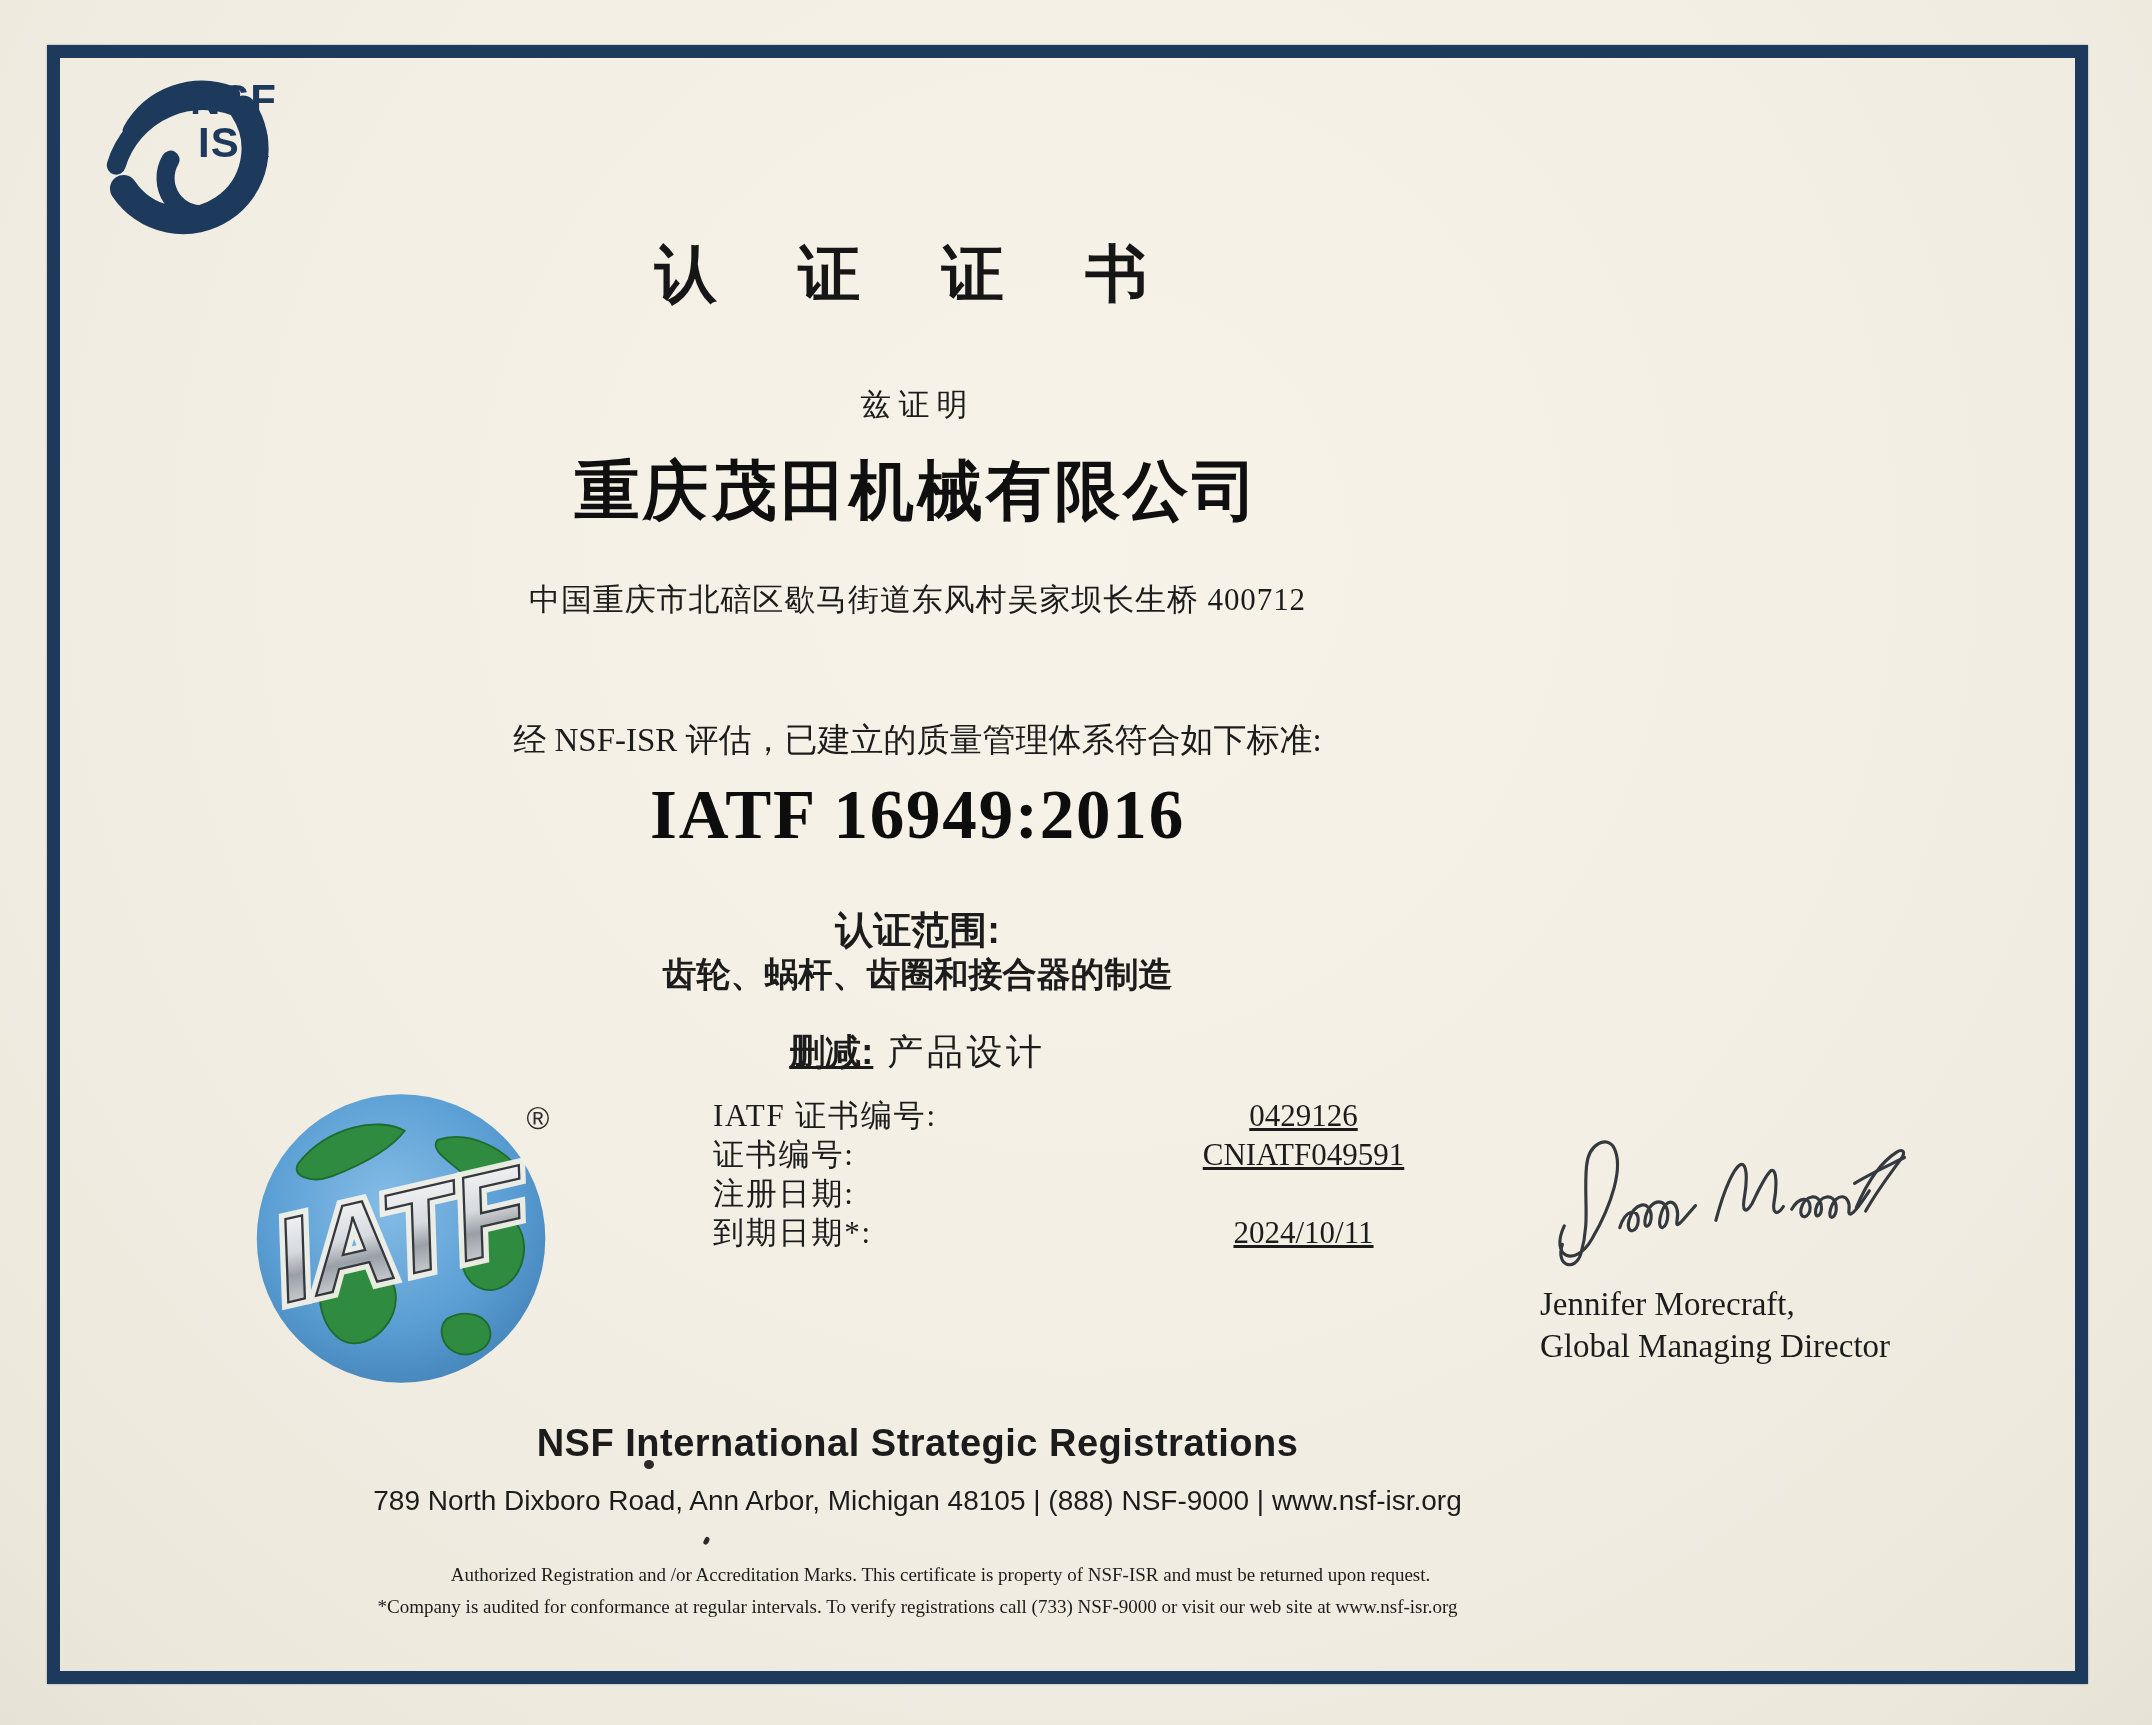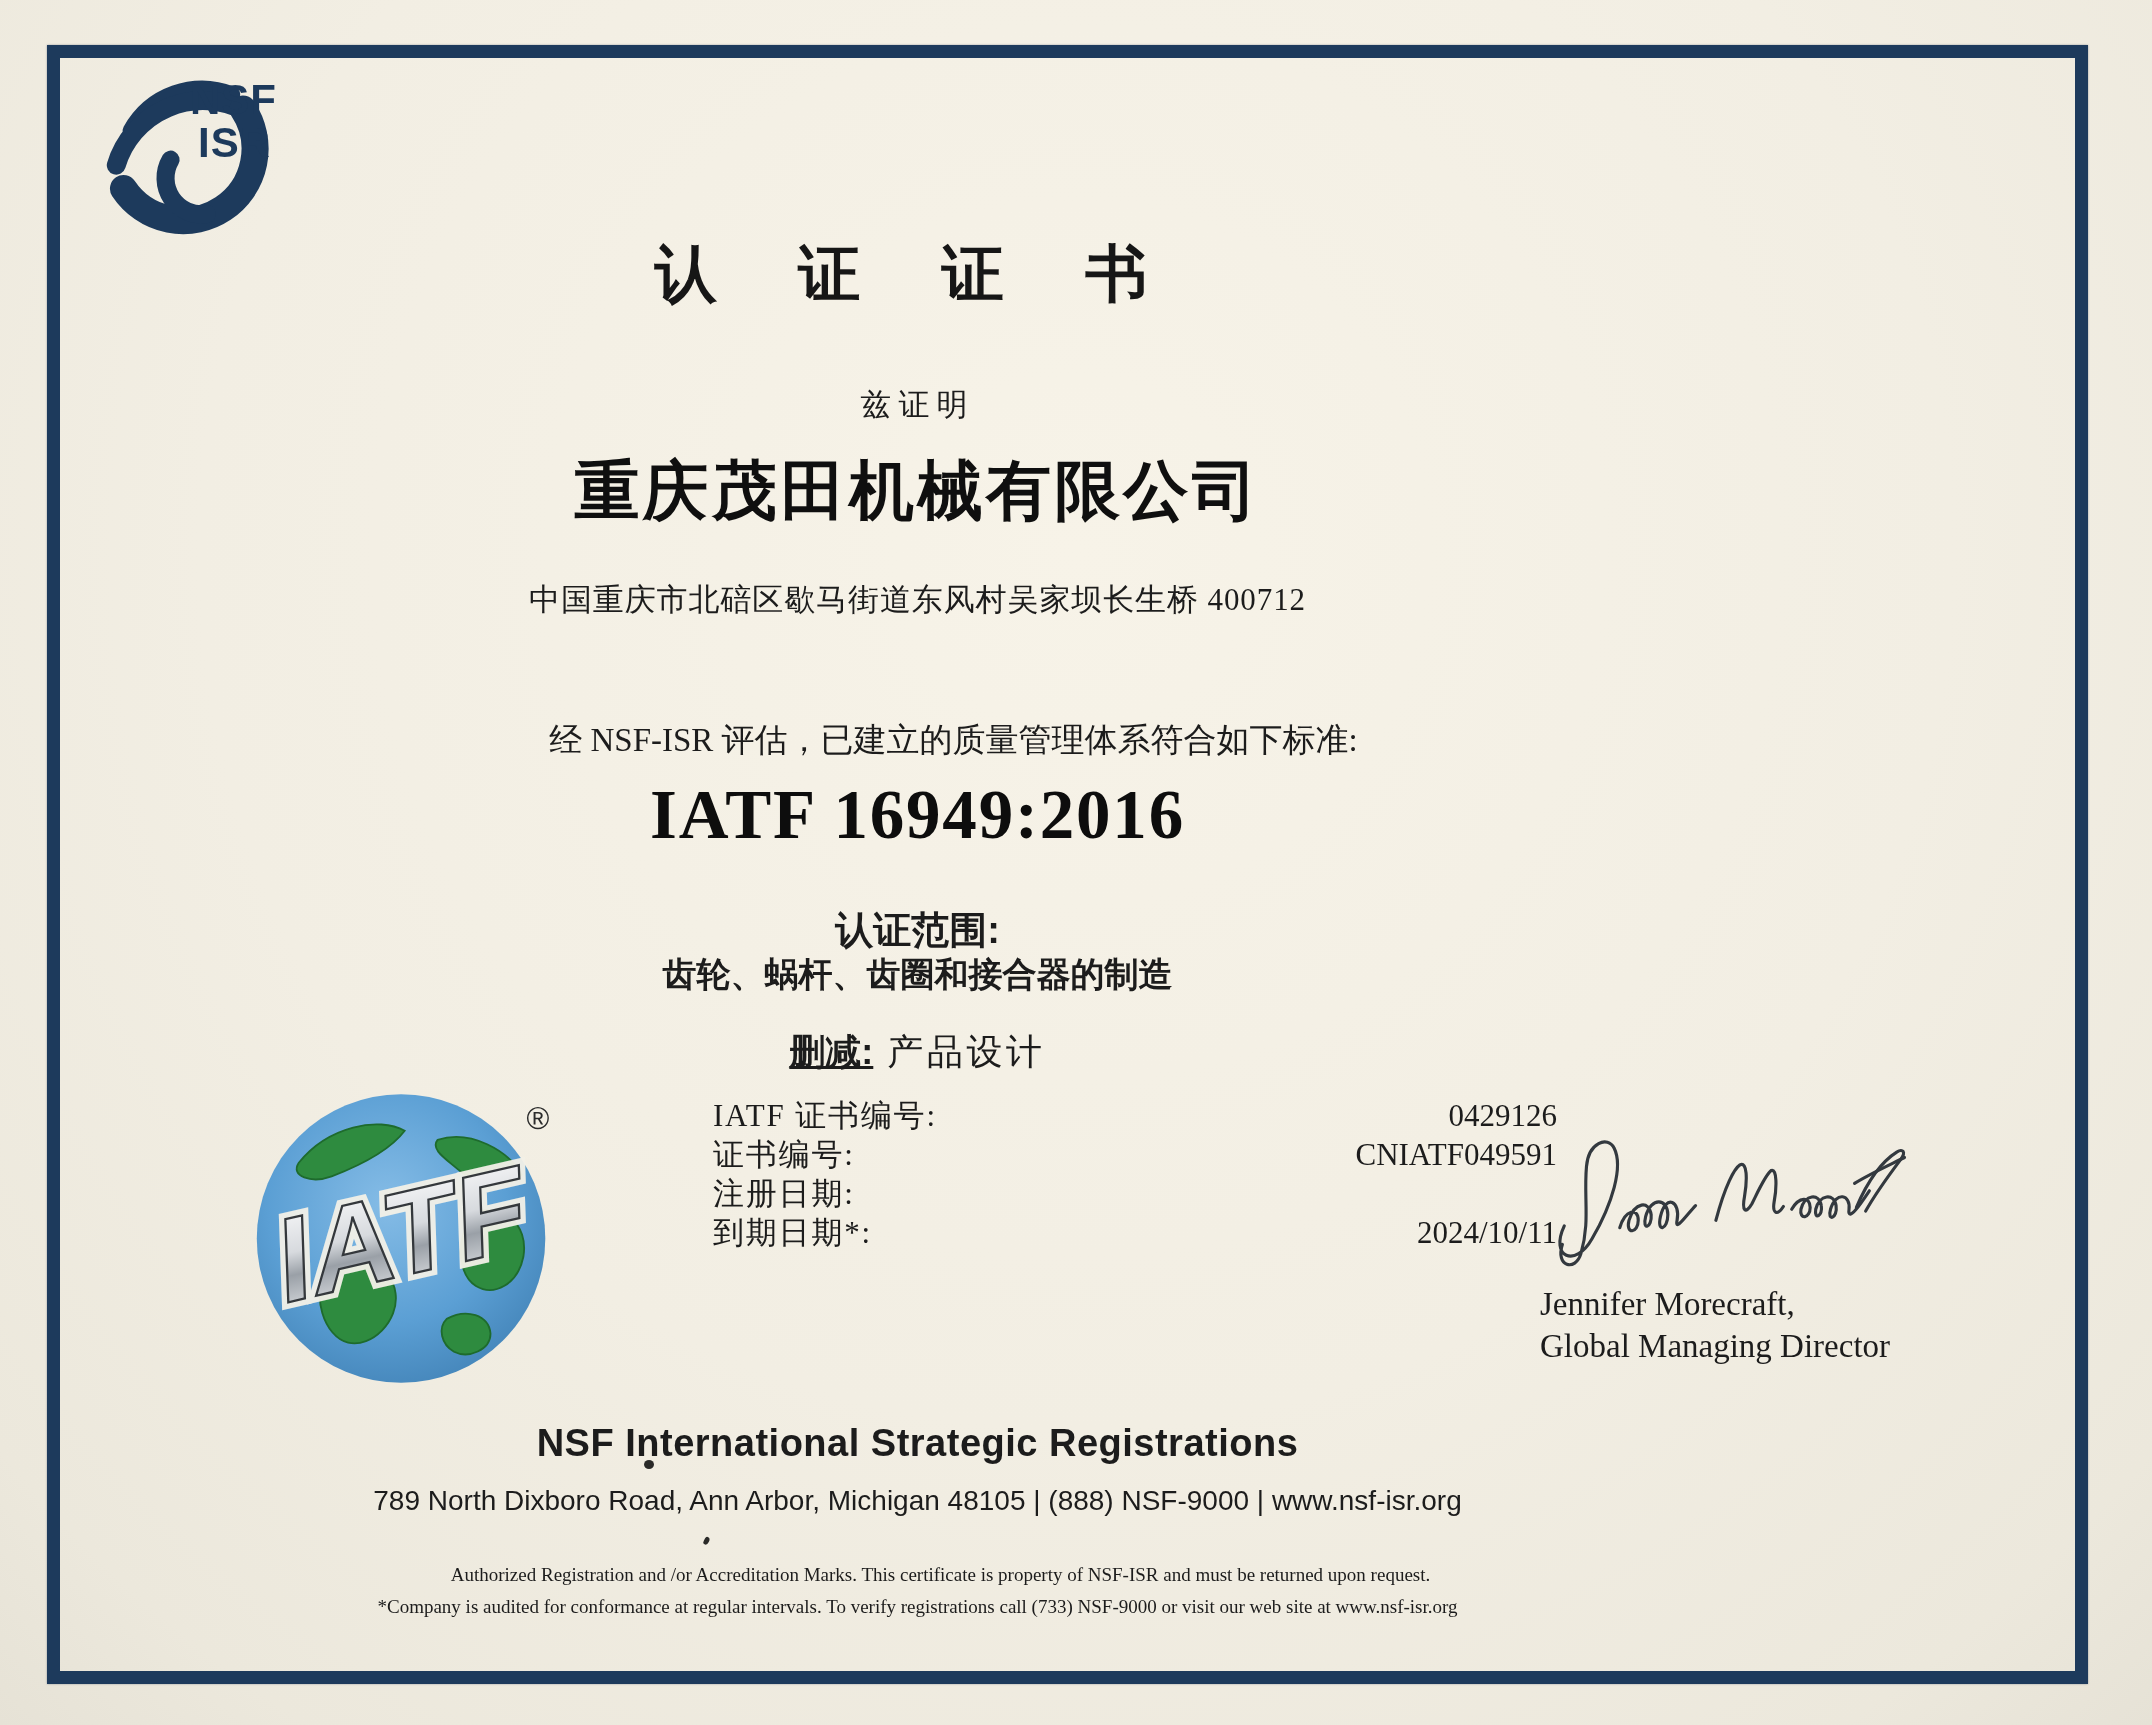--- a/index.html
+++ b/index.html
@@ -29,36 +29,36 @@
     position:absolute;left:92px;top:7.2px;color:var(--navy);
     font-family:"Liberation Sans","DejaVu Sans",sans-serif;
     font-weight:800;font-size:42px;line-height:43px;letter-spacing:0.9px;
   }
   .nsf-logo-text .l2{margin-left:8.1px;}
 
   .title{top:232px;font-size:62px;letter-spacing:33px;font-weight:600;color:#161616;}
   .attest{top:384px;font-size:31px;letter-spacing:7.2px;}
   .company{top:447px;font-size:65px;font-weight:bold;letter-spacing:3.6px;color:#0f0f0f;}
   .addr{top:579px;font-size:31px;letter-spacing:0.9px;}
-  .evaluation{top:718px;font-size:33px;padding-left:36px;}
+  .evaluation{top:718px;font-size:33px;}
   .standard{top:776px;font-size:69px;font-weight:bold;font-family:"Liberation Serif",serif;letter-spacing:1.8px;color:#0d0d0d;}
   .scope-h{top:905px;font-size:38px;font-weight:800;font-family:"Liberation Sans","DejaVu Sans",sans-serif;}
   .scope{top:952px;font-size:34px;font-weight:600;font-family:"Liberation Sans","DejaVu Sans",sans-serif;}
   .excl{top:1028px;font-size:36px;font-family:"Liberation Sans","DejaVu Sans",sans-serif;}
   .excl .lab{font-weight:800;margin-right:14px;text-decoration:underline;}
   .excl .val{font-weight:400;letter-spacing:3.6px;}
 
   
   .iatf-logo{position:absolute;left:244px;top:1076px;width:315px;height:315px;}
 
   
   .fields{position:absolute;left:713px;top:1096px;font-size:31px;}
   .frow{display:flex;height:39px;align-items:center;}
   .flabel{width:337px;text-align:left;letter-spacing:1.8px;}
-  .fvalue{width:507px;text-align:right;font-family:"Liberation Serif",serif;}
+  .fvalue{width:507px;text-align:center;font-family:"Liberation Serif",serif;text-decoration:underline;}
 
   
   .sig{position:absolute;left:1531px;top:1114px;width:416px;height:172px;}
   .sig-name{position:absolute;left:1540px;top:1283px;font-size:33px;line-height:42px;white-space:nowrap;}
 
   .issuer-name{top:1422px;font-size:38px;font-weight:bold;font-family:"Liberation Sans","DejaVu Sans",sans-serif;letter-spacing:0.5px;}
   .issuer-addr{top:1485px;font-size:28px;font-family:"Liberation Sans","DejaVu Sans",sans-serif;}
   .legal1{top:1564px;font-size:19px;margin-left:23px;}
   .legal2{top:1596px;font-size:19px;}
 

